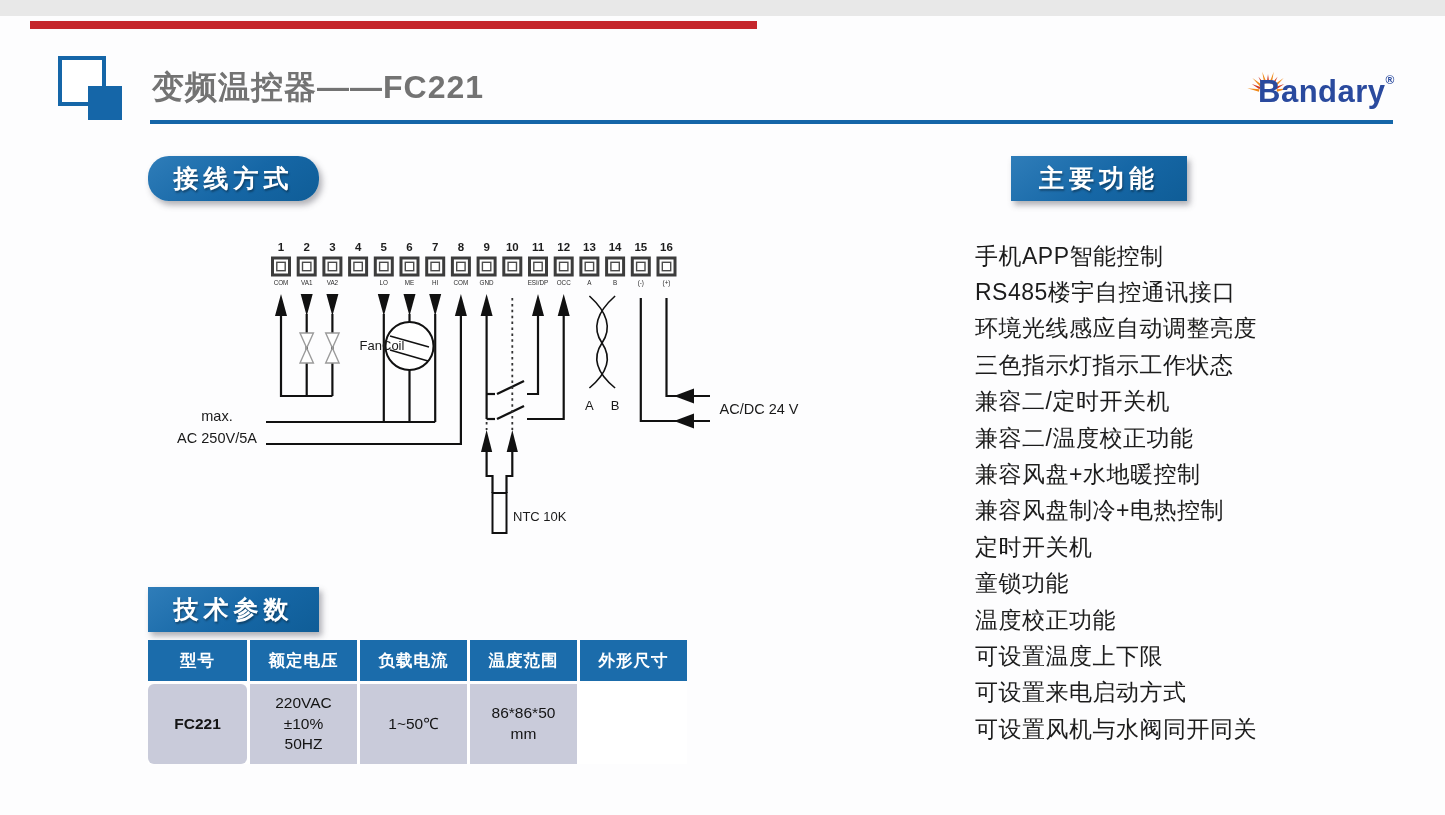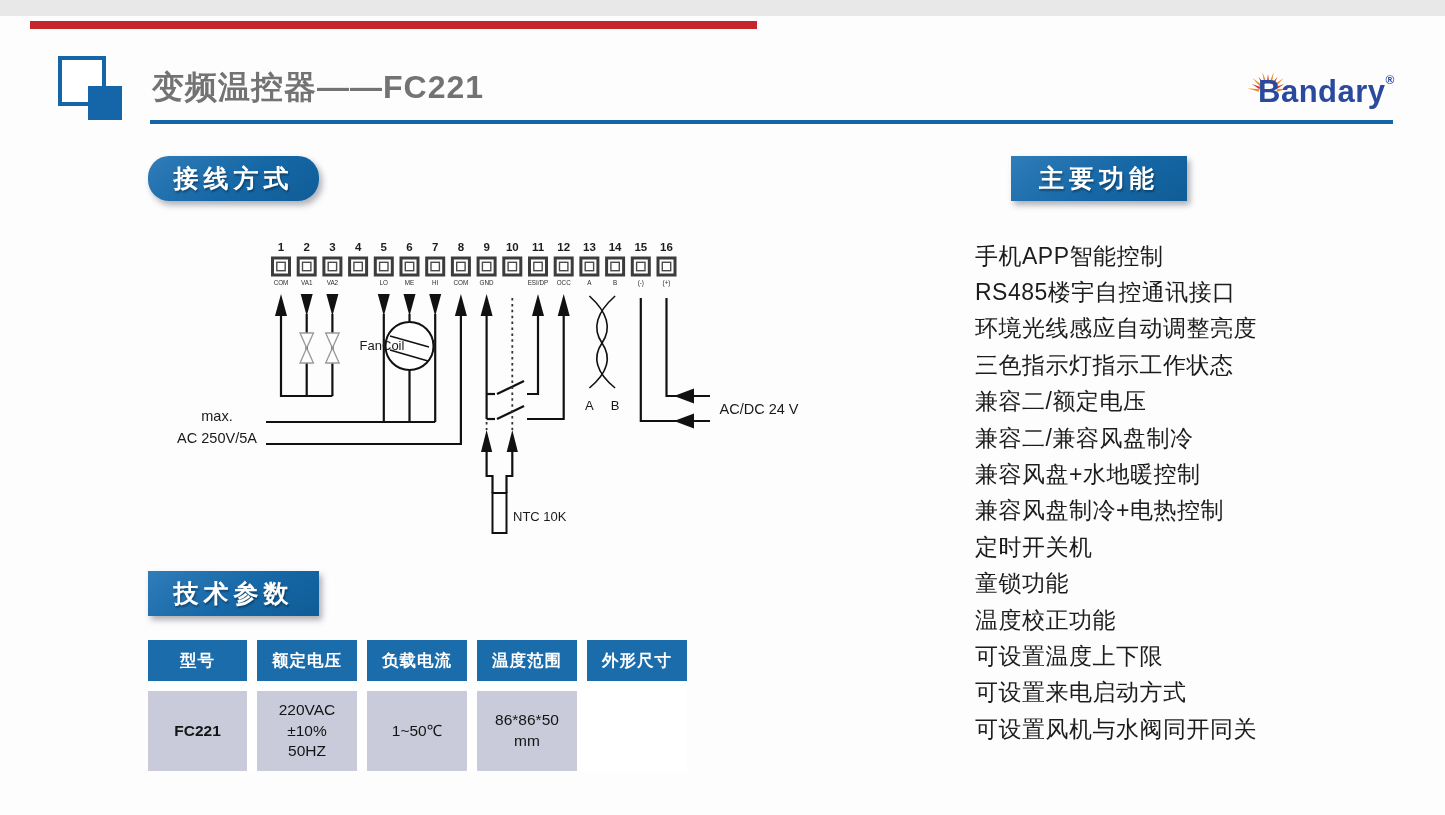--- a/index.html
+++ b/index.html
@@ -21,45 +21,45 @@
   .logo svg { position:absolute; left:0; top:0; }
   .brand-name { position:absolute; left:20px; top:15px; font-size:31px; font-weight:700; color:var(--logo-blue); letter-spacing:0.5px; white-space:nowrap; }
   .brand-name sup { font-size:12px; vertical-align:18px; }
 
   
   .badge { position:absolute; width:171px; height:45px; display:flex; align-items:center; justify-content:center;
            background:linear-gradient(145deg,#2f7db9 0%, #1667a6 55%, #0f5d97 100%);
            color:#fff; font-size:25px; font-weight:700; letter-spacing:5px;
            box-shadow:3px 4px 6px rgba(80,80,90,.45); text-shadow:1px 2px 2px rgba(0,0,0,.35); }
   .badge-wiring   { left:148px; top:140px;border-radius:21px; }
-  .badge-specs    { left:148px; top:555px; }
+  .badge-specs    { left:148px; top:571px; }
   .badge-features { left:1011px; top:140px; width:176px; }
 
   
   .diagram { position:absolute; left:170px; top:222px; width:660px; height:310px; }
   .tOuter { fill:#fff; stroke:#3c3c3c; stroke-width:3; }
   .tInner { fill:#fff; stroke:#4a4a4a; stroke-width:1.4; }
   .tNum { font-size:11.5px; font-weight:700; fill:#1d1d1d; text-anchor:middle; }
   .tLbl { font-size:6.3px; fill:#2a2a2a; text-anchor:middle; }
   .wire { stroke:#111; stroke-width:2.2; fill:none; }
   .wire-thin { stroke:#111; stroke-width:1.6; fill:none; }
   .dotted { stroke:#333; stroke-width:1.8; fill:none; stroke-dasharray:2.5 3.4; }
   .arrow { fill:#111; }
   .valve { fill:#fff; stroke:#9b9b9b; stroke-width:1.4; }
   .dTxt { fill:#1a1a1a; font-size:13px; }
   .dTxtM { fill:#1a1a1a; font-size:14.5px; text-anchor:middle; }
 
   
   .spec-table { position:absolute; left:148px; top:624px; width:539px; display:grid;
-                grid-template-columns:99px 1fr 1fr 1fr 1fr; grid-template-rows:41px 80px; gap:10px; background:#fff; }
+                grid-template-columns:99px 1fr 1fr 1fr 1fr; grid-template-rows:41px 80px; gap:3px; background:#fff; }
   .th { background:var(--header-blue); color:#fff; font-size:16.5px; font-weight:700;
         display:flex; align-items:center; justify-content:center; letter-spacing:1px; }
   .td { background:var(--row-bg); color:#141414; font-size:15.5px; display:flex; align-items:center; justify-content:center;
         text-align:center; white-space:pre-line; line-height:1.35; }
-  .td.model { font-weight:700; }
+  .td.model { font-weight:700;border-radius:6px; }
 
   
   .features { position:absolute; left:975px; top:222px; width:330px; }
   .feat { height:36.4px; display:flex; align-items:center; font-size:23px; color:#1c1c1c; letter-spacing:0.5px; }
 </style>
 </head>
 <body>
 
 <div class="page" style="--accent: #1566a8; --header-blue: #1b6cab; --row-bg: #c9cbda; --topbar: #c5262c; --logo-blue: #2a4a9e;">
 
@@ -276,22 +276,22 @@
       <div class="td">86*86*50
 mm</div>
     </div>
 
   <div class="badge badge-features">主要功能</div>
   <div class="features" id="features">
       <div class="feat">手机APP智能控制</div>
       <div class="feat">RS485楼宇自控通讯接口</div>
       <div class="feat">环境光线感应自动调整亮度</div>
       <div class="feat">三色指示灯指示工作状态</div>
-      <div class="feat">兼容二/额定电压</div>
-      <div class="feat">兼容二/兼容风盘制冷</div>
+      <div class="feat">兼容二/定时开关机</div>
+      <div class="feat">兼容二/温度校正功能</div>
       <div class="feat">兼容风盘+水地暖控制</div>
       <div class="feat">兼容风盘制冷+电热控制</div>
       <div class="feat">定时开关机</div>
       <div class="feat">童锁功能</div>
       <div class="feat">温度校正功能</div>
       <div class="feat">可设置温度上下限</div>
       <div class="feat">可设置来电启动方式</div>
       <div class="feat">可设置风机与水阀同开同关</div>
     </div>
 

